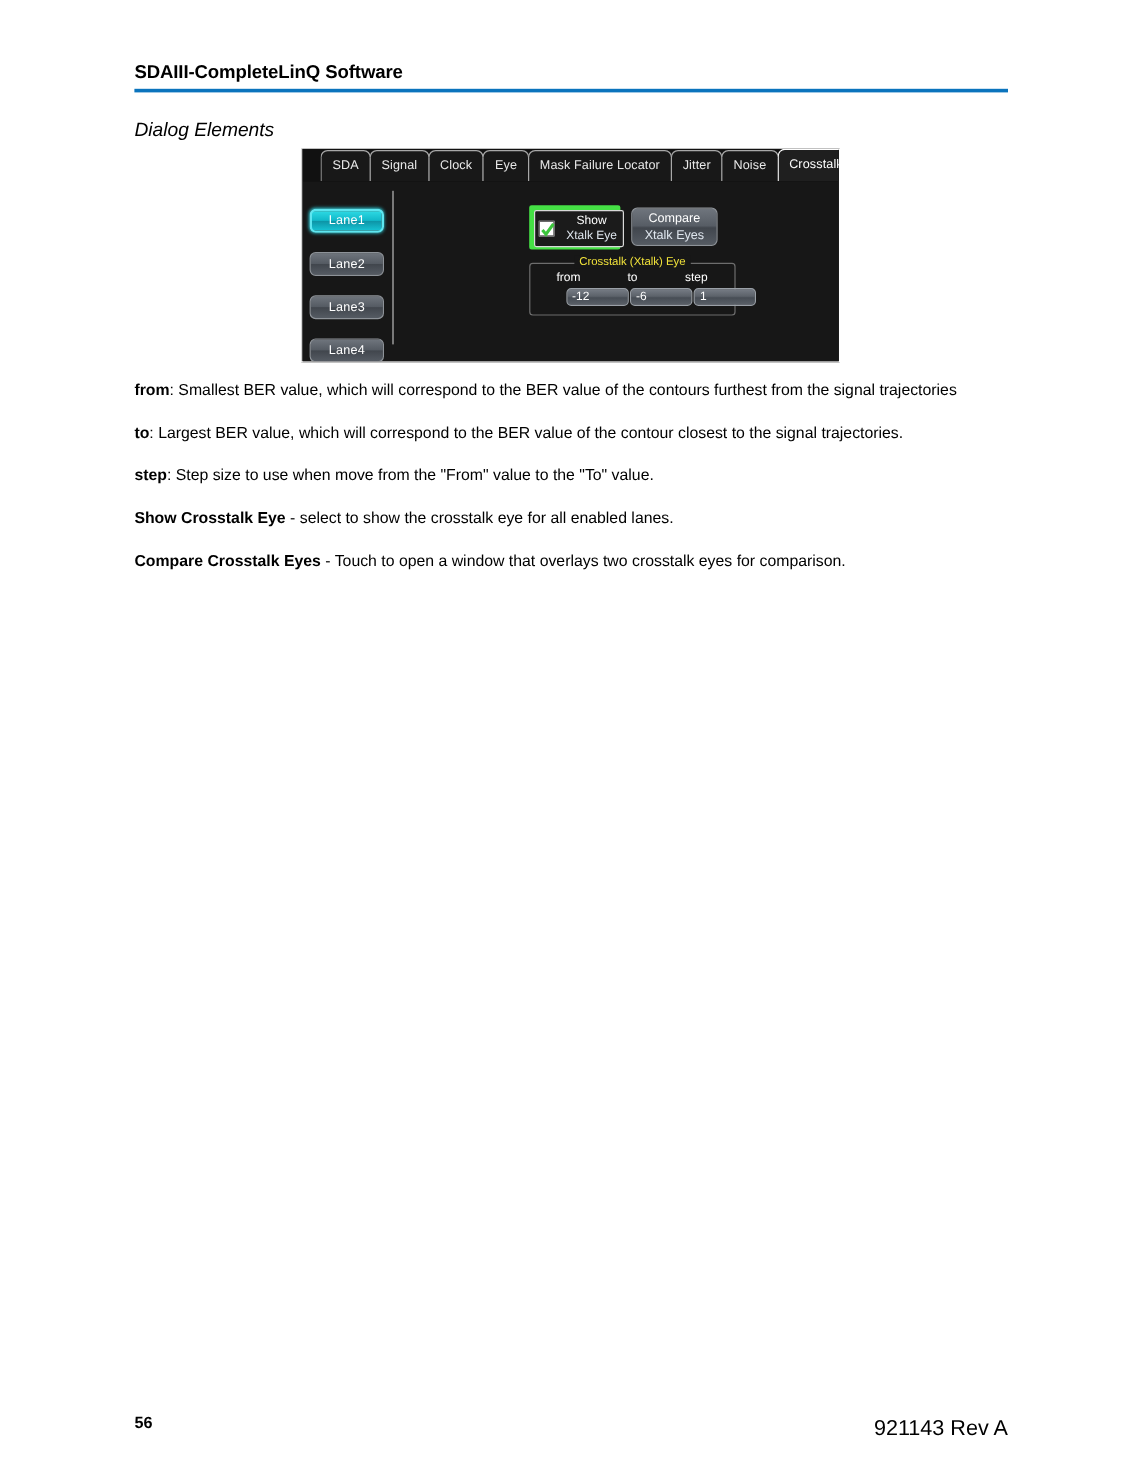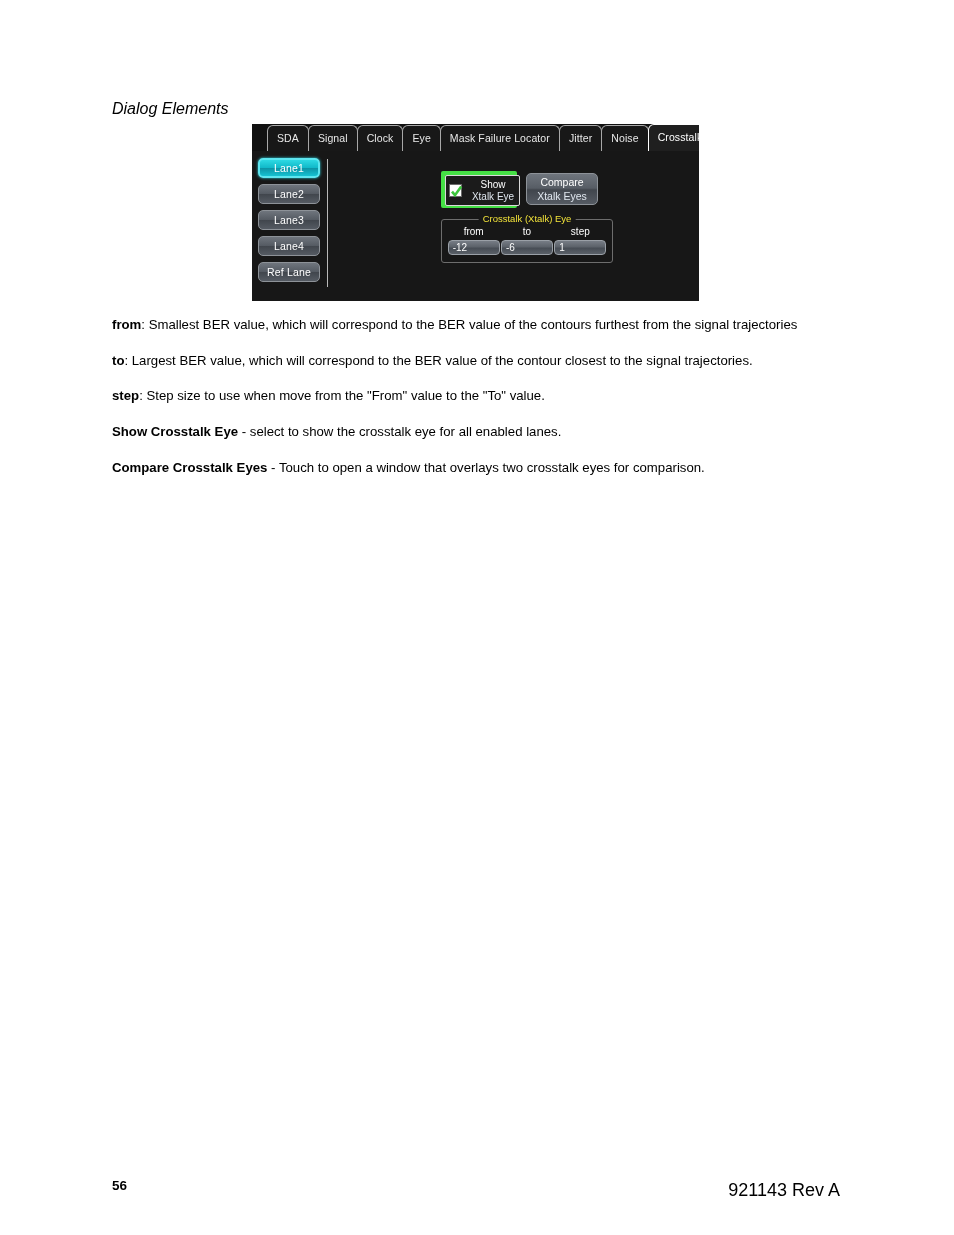--- a/index.html
+++ b/index.html
@@ -121,20 +121,21 @@
     height: 20px;
     margin-bottom: 6px;
     border-radius: 5px;
     border: 1px solid #8d9298;
     background: linear-gradient(180deg, #6f757d 0%, #555b63 48%, #41464d 52%, #555b63 100%);
     color: #ffffff;
     font-size: 10.5px;
     line-height: 18px;
     text-align: center;
     letter-spacing: 0.2px;
+    margin-top: 16px;
   }
   .lane-btn.selected {
     background: linear-gradient(180deg, #2dd9e3 0%, #11b9c9 48%, #0d94a6 52%, #16c2d2 100%);
     border: 2px solid #5de6f0;
     color: #ffffff;
     line-height: 16px;
     box-shadow: 0 0 3px #2fd8e6;
   }
   .lane-divider {
     position: absolute;
@@ -242,20 +243,21 @@
     width: 52px;
     height: 15px;
     border-radius: 4px;
     border: 1px solid #9aa0a7;
     background: linear-gradient(180deg, #767c85 0%, #5c626a 45%, #474d55 55%, #5a6068 100%);
     color: #ffffff;
     font-size: 10px;
     line-height: 13px;
     text-align: left;
     padding-left: 4px;
+    margin-left: 24px;
   }
 
   
   .body-copy { position: absolute; left: 112px; top: 316px; width: 730px; }
   .body-copy p {
     margin: 0 0 17px 0;
     font-size: 13.2px;
     line-height: 1.42;
     color: #000;
     text-align: left;
@@ -276,20 +278,24 @@
     top: 1180px;
     font-size: 18px;
     color: #000;
   }
 </style>
 </head>
 <body>
 
 <div class="page">
 
+  <div class="doc-header">
+    <div class="doc-header-title">SDAIII-CompleteLinQ Software</div>
+    <div class="doc-header-rule"></div>
+  </div>
 
   <div class="section-heading">Dialog Elements</div>
 
   <div class="figure">
 
     <div class="tabstrip" id="tabstrip">
         <div class="tab">SDA</div>
         <div class="tab">Signal</div>
         <div class="tab">Clock</div>
         <div class="tab">Eye</div>

